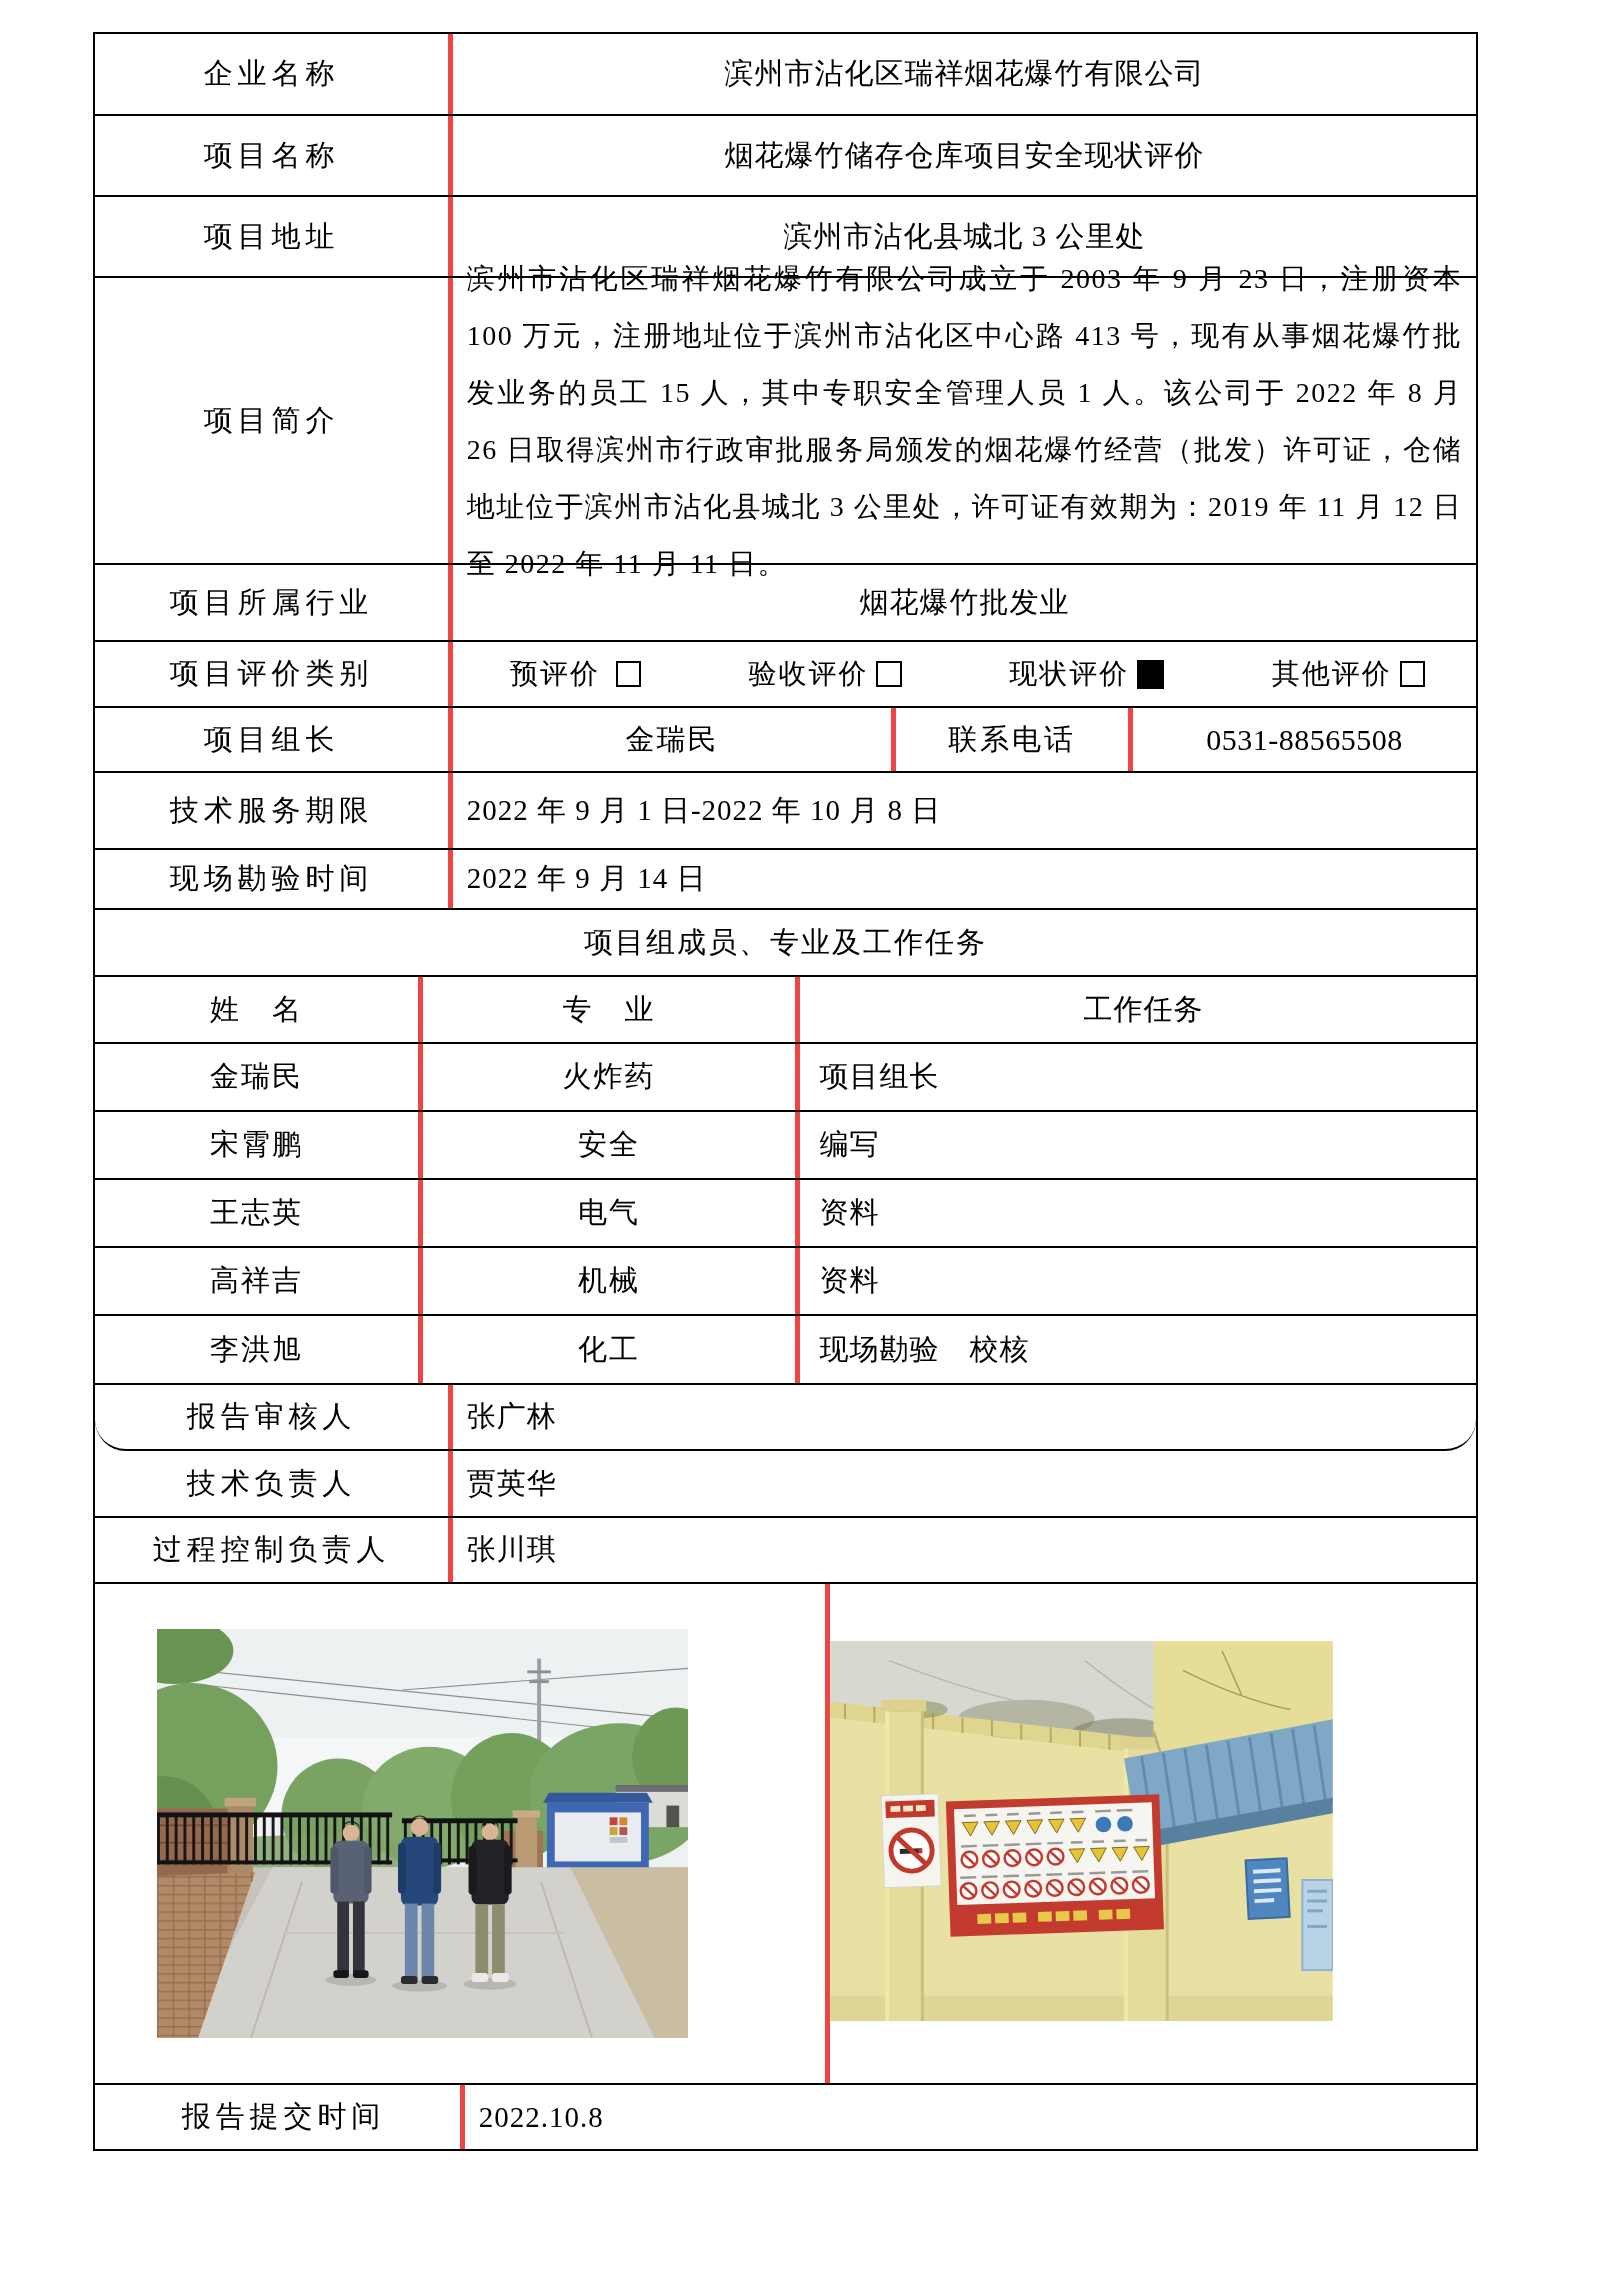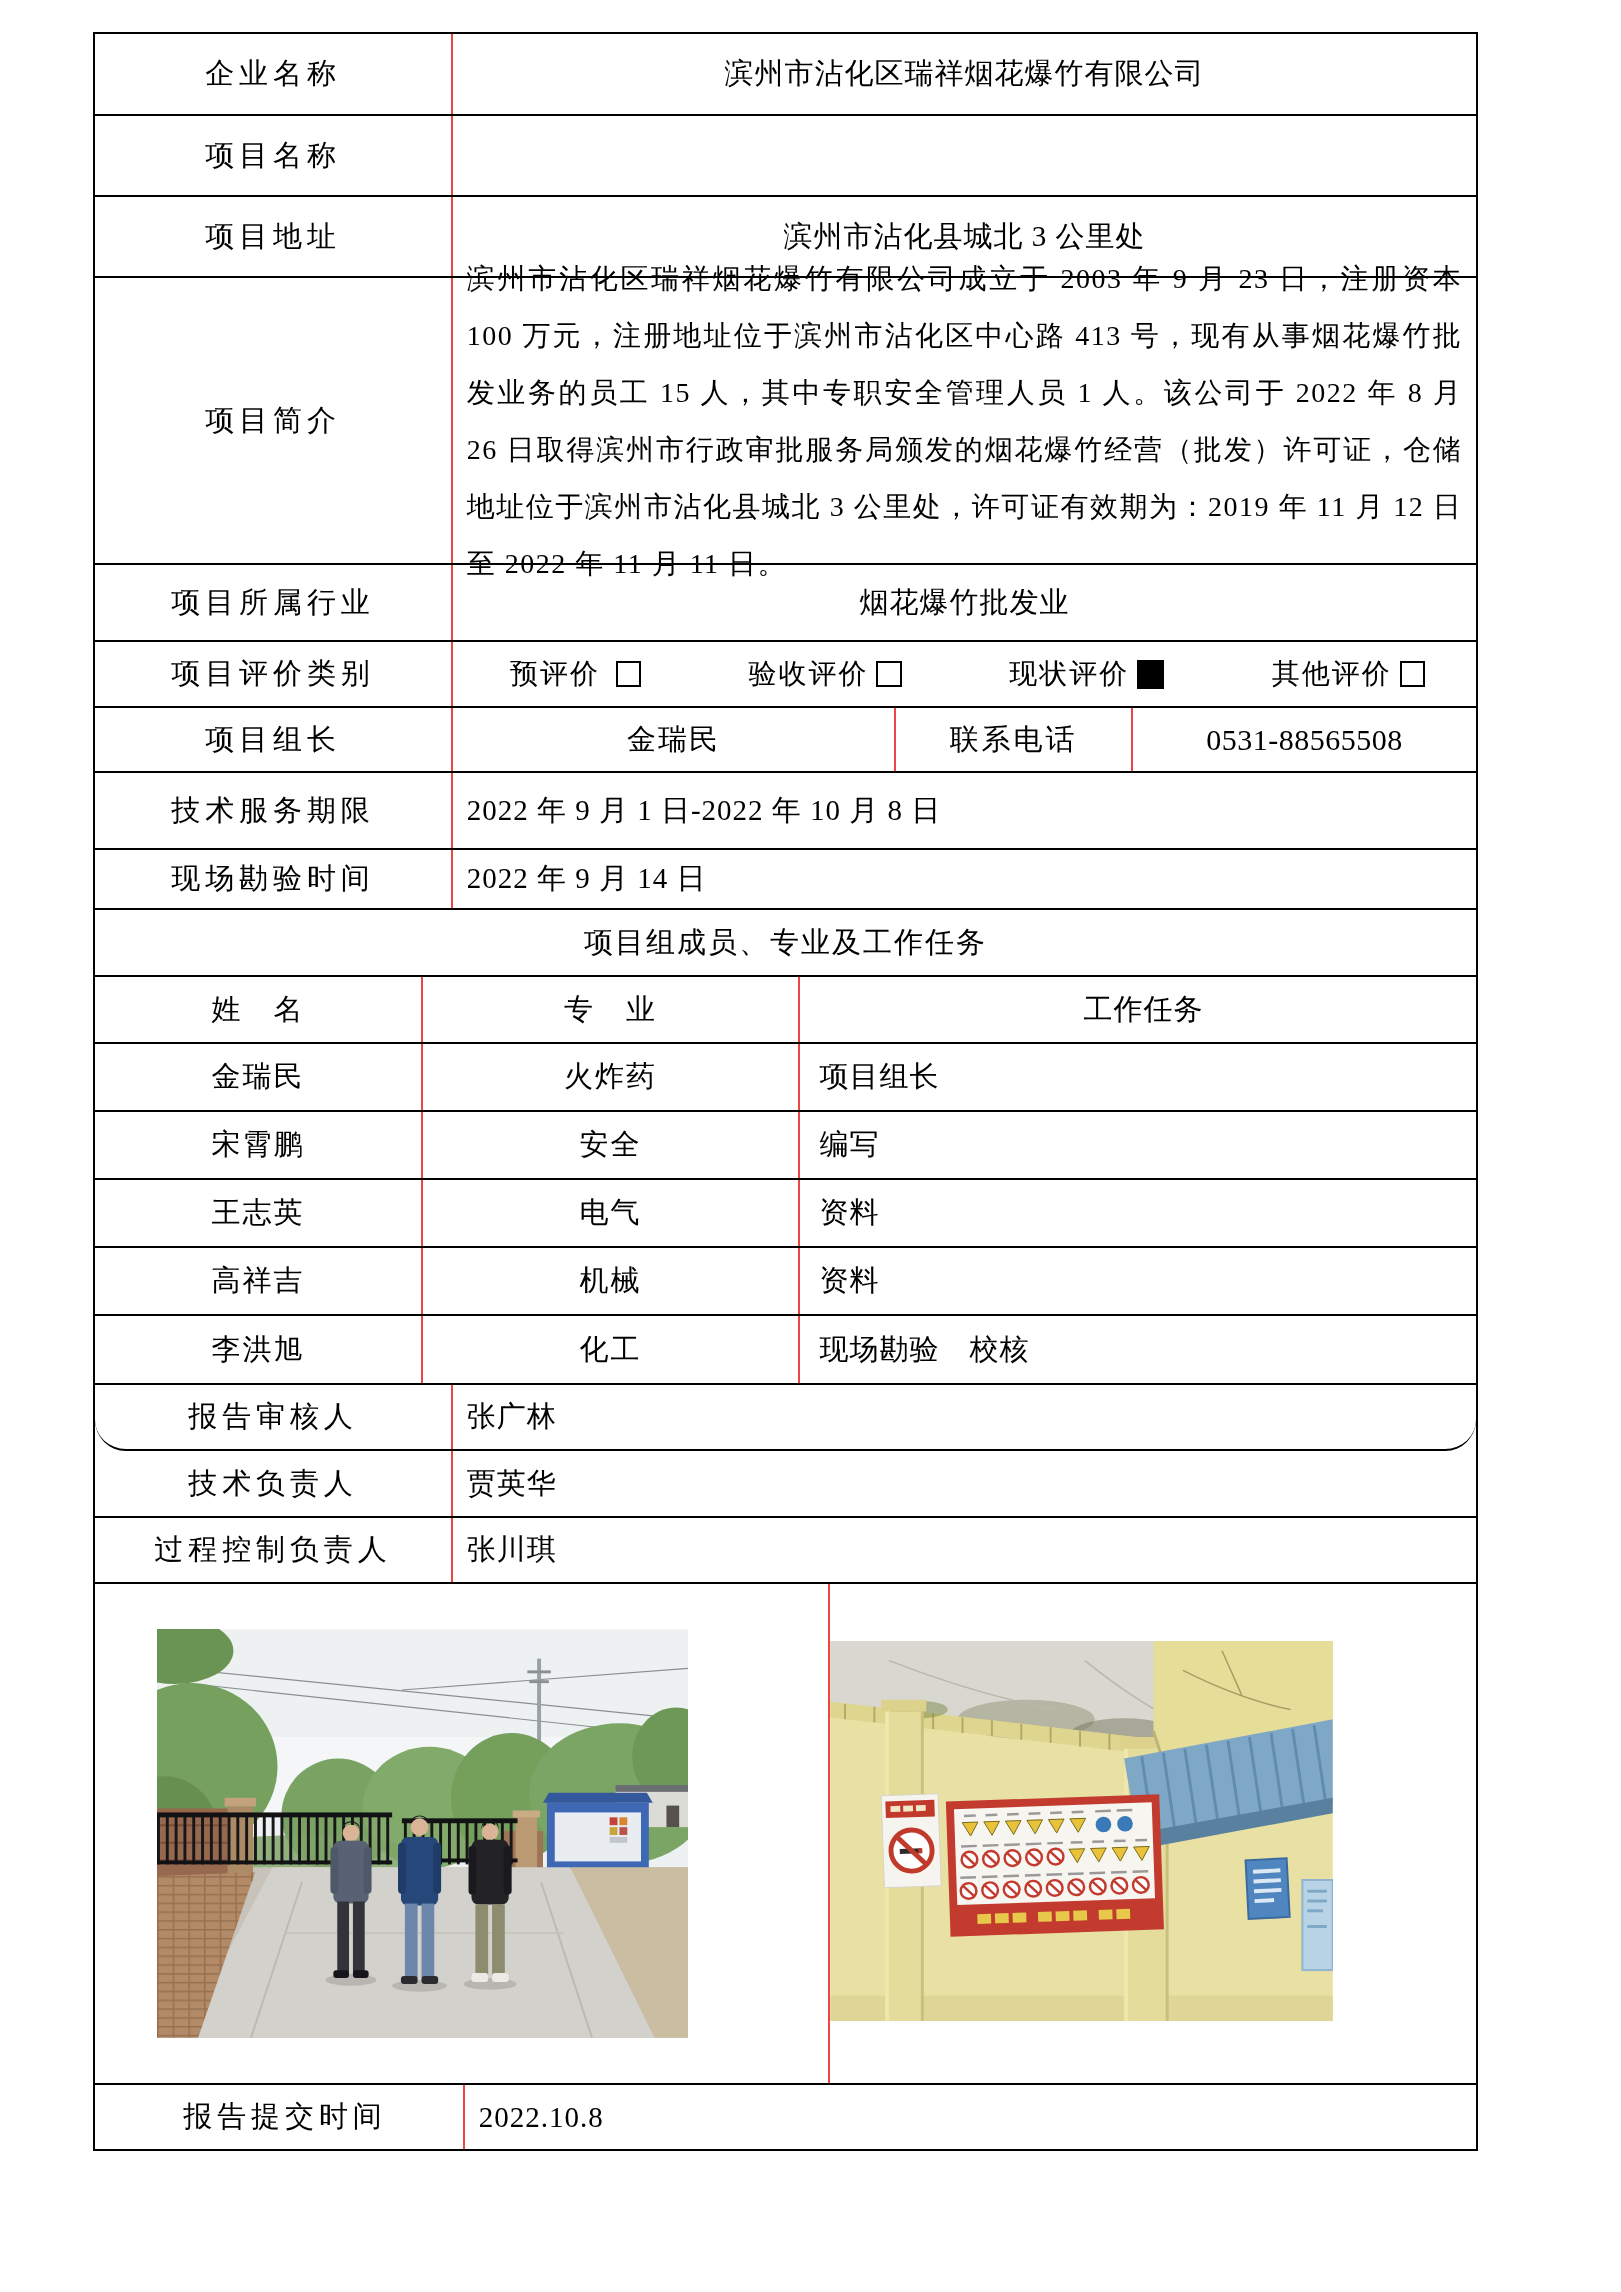--- a/index.html
+++ b/index.html
@@ -7,21 +7,21 @@
     width:1621px;height:2293px;position:relative;overflow:hidden;
     font-family:"Liberation Serif","DejaVu Serif",serif;color:#000;
   }
   .doc-table{
     position:absolute;left:93px;top:32px;width:1385px;
     border:2.9px solid #000;box-sizing:border-box;background:#fff;
   }
   .row{display:flex;border-bottom:2.9px solid #000;box-sizing:border-box;align-items:stretch;}
   .row:last-child{border-bottom:none;}
   .cell{box-sizing:border-box;display:flex;align-items:center;}
-  .cell.rt{border-right:2px solid #ef4444;}
+  .cell.rt{border-right:5px solid #ef4444;}
   .lab{width:358px;justify-content:center;font-size:29px;letter-spacing:4.9px;text-align:center;}
   .val{flex:1;justify-content:center;font-size:29px;letter-spacing:1px;}
   .val.left{justify-content:flex-start;padding-left:13.7px;}
   .para{
     flex:1;font-size:28px;line-height:57px;letter-spacing:1.5px;
     padding:0 13.7px;text-align:justify;display:block;
     align-self:center;
   }
   
   .h1{height:82px;} .h2{height:81px;} .h3{height:81px;} .h4{height:287px;}
@@ -58,20 +58,21 @@
 
 <div class="doc-table">
 
   <div class="row h1">
     <div class="cell rt lab">企业名称</div>
     <div class="cell val">滨州市沾化区瑞祥烟花爆竹有限公司</div>
   </div>
 
   <div class="row h2">
     <div class="cell rt lab">项目名称</div>
+    <div class="cell val">烟花爆竹储存仓库项目安全现状评价</div>
   </div>
 
   <div class="row h3">
     <div class="cell rt lab">项目地址</div>
     <div class="cell val">滨州市沾化县城北 3 公里处</div>
   </div>
 
   <div class="row h4">
     <div class="cell rt lab">项目简介</div>
     <div class="para">滨州市沾化区瑞祥烟花爆竹有限公司成立于 2003 年 9 月 23 日，注册资本 100 万元，注册地址位于滨州市沾化区中心路 413 号，现有从事烟花爆竹批发业务的员工 15 人，其中专职安全管理人员 1 人。该公司于 2022 年 8 月 26 日取得滨州市行政审批服务局颁发的烟花爆竹经营（批发）许可证，仓储地址位于滨州市沾化县城北 3 公里处，许可证有效期为：2019 年 11 月 12 日至 2022 年 11 月 11 日。</div>

